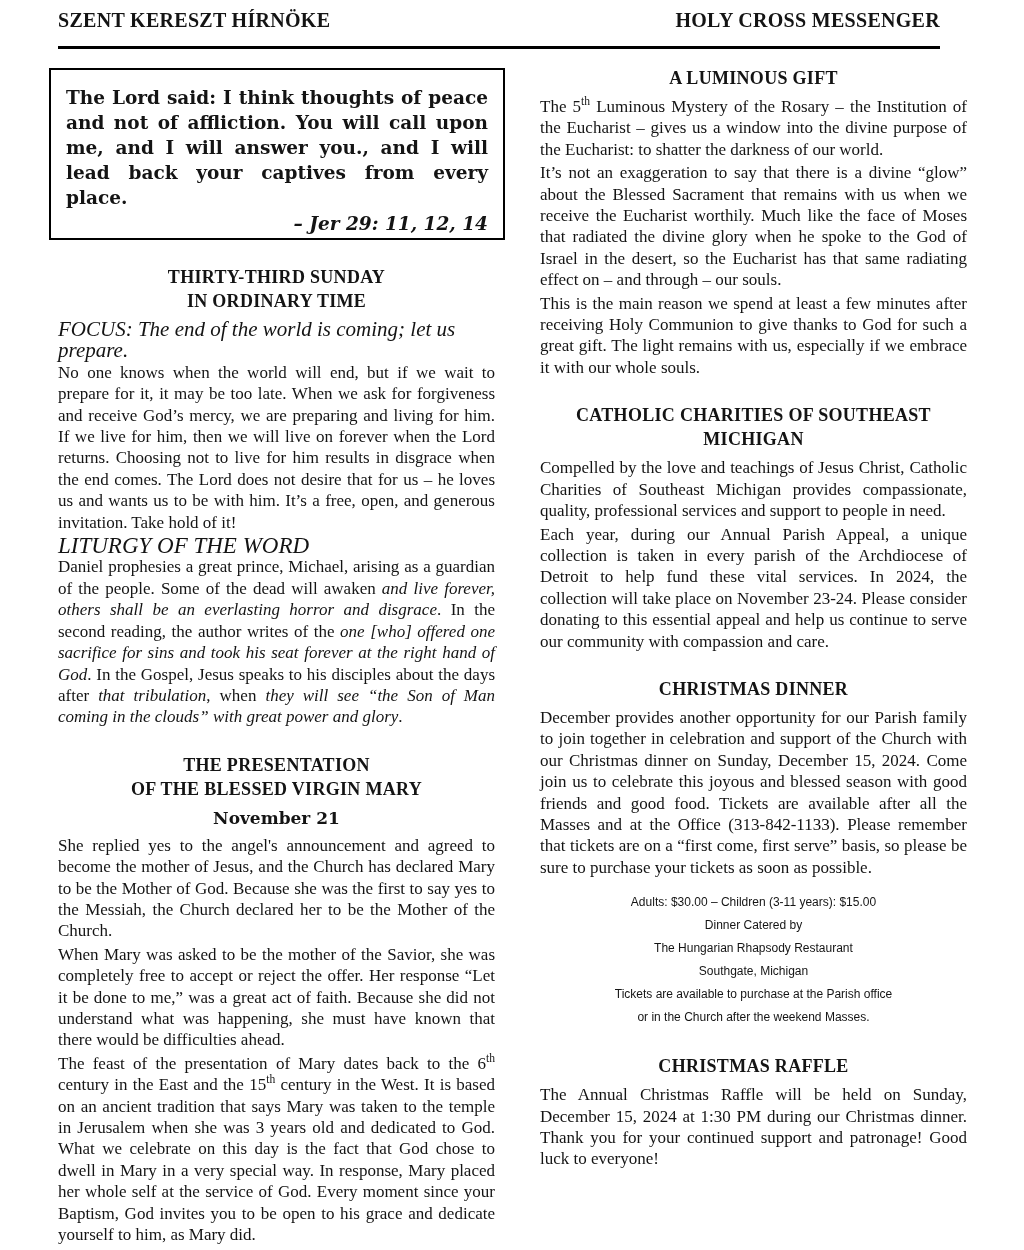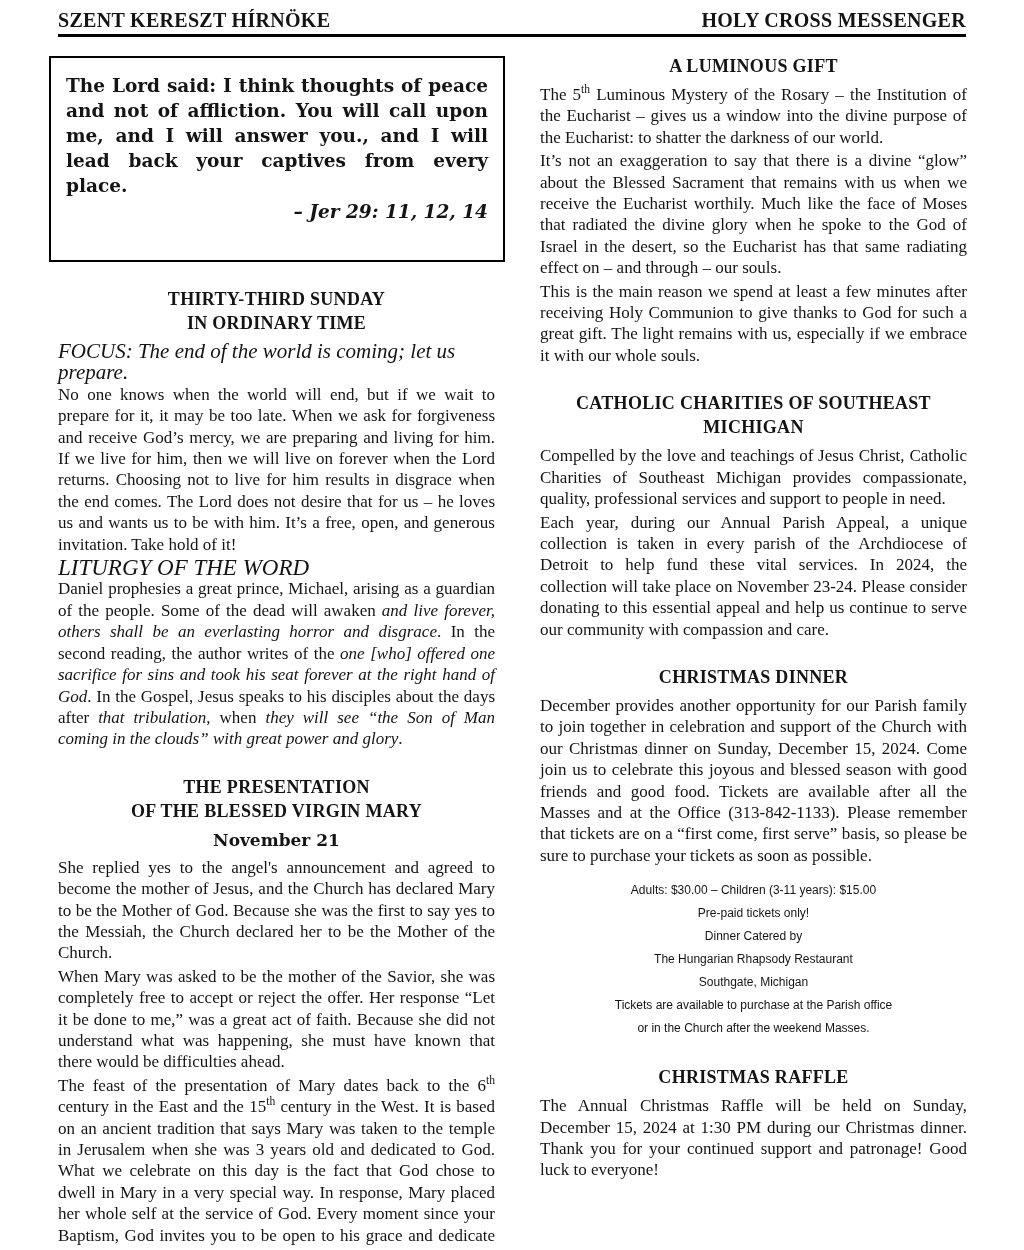--- a/index.html
+++ b/index.html
@@ -4,40 +4,40 @@
 <style>
   * { margin:0; padding:0; box-sizing:border-box; }
   html,body { background:#ffffff; }
   body {
     width:1024px; height:1250px;
     font-family:"Liberation Serif", serif;
     color:#141414;
     overflow:hidden;
   }
   .masthead {
-    margin:9px 58px 0 58px;
+    margin:9px 84px 0 58px;
     display:flex; justify-content:space-between; align-items:flex-end;
     border-bottom:3px solid #000;
-    padding-bottom:2px;
+    padding-bottom:14px;
   }
   .masthead .title {
     font-family:"Liberation Serif", serif;
     font-weight:bold; font-size:20px; letter-spacing:0.3px;
   }
   .columns {
     display:flex; gap:45px;
     margin:17px 57px 0 58px;
   }
   .col-left  { width:437px; }
   .col-right { width:427px; }
 
   .quote-box {
     border:2px solid #000;
     margin:2px -10px 0 -9px;
-    padding:15px 15px 36px 15px;
+    padding:15px 15px 2px 15px;
     font-family:"DejaVu Serif", serif;
     font-weight:bold; font-size:18.5px; line-height:25px;
     text-align:justify;
   }
   .quote-box .attribution {
     text-align:right; font-style:italic; margin-top:1px;
   }
 
   h2.section-head {
     font-family:Liberation Serif, serif;
@@ -126,21 +126,20 @@
       <span>MICHIGAN</span>
     </h2>
     <p class="body-text">Compelled by the love and teachings of Jesus Christ, Catholic Charities of Southeast Michigan provides compassionate, quality, professional services and support to people in need.</p>
     <p class="body-text">Each year, during our Annual Parish Appeal, a unique collection is taken in every parish of the Archdiocese of Detroit to help fund these vital services. In 2024, the collection will take place on November 23-24. Please consider donating to this essential appeal and help us continue to serve our community with compassion and care.</p>
 
     <h2 class="section-head">CHRISTMAS DINNER</h2>
     <p class="body-text">December provides another opportunity for our Parish family to join together in celebration and support of the Church with our Christmas dinner on Sunday, December 15, 2024. Come join us to celebrate this joyous and blessed season with good friends and good food.  Tickets are available after all the Masses and at the Office (313-842-1133). Please remember that tickets are on a “first come, first serve” basis, so please be sure to purchase your tickets as soon as possible.</p>
 
     <div class="dinner-info">
       <div>Adults: $30.00 – Children (3-11 years): $15.00</div>
-      <div>Pre-paid tickets only!</div>
       <div>Dinner Catered by</div>
       <div>The Hungarian Rhapsody Restaurant</div>
       <div>Southgate, Michigan</div>
       <div>Tickets are available to purchase at the Parish office</div>
       <div>or in the Church after the weekend Masses.</div>
     </div>
 
     <h2 class="section-head">CHRISTMAS RAFFLE</h2>
     <p class="body-text">The Annual Christmas Raffle will be held on Sunday, December 15, 2024 at 1:30 PM during our Christmas dinner. Thank you for your continued support and patronage! Good luck to everyone!</p>
 

